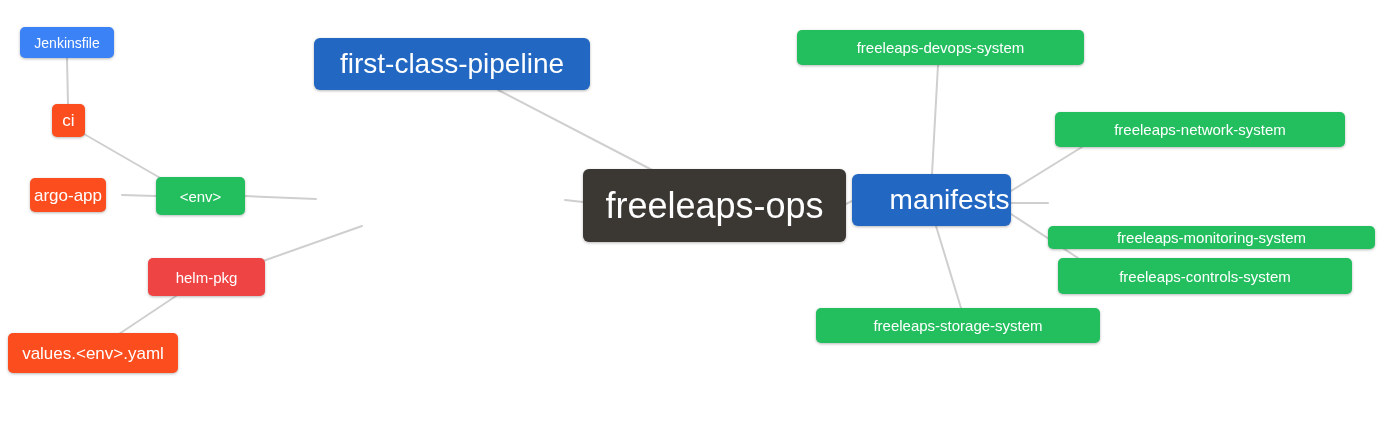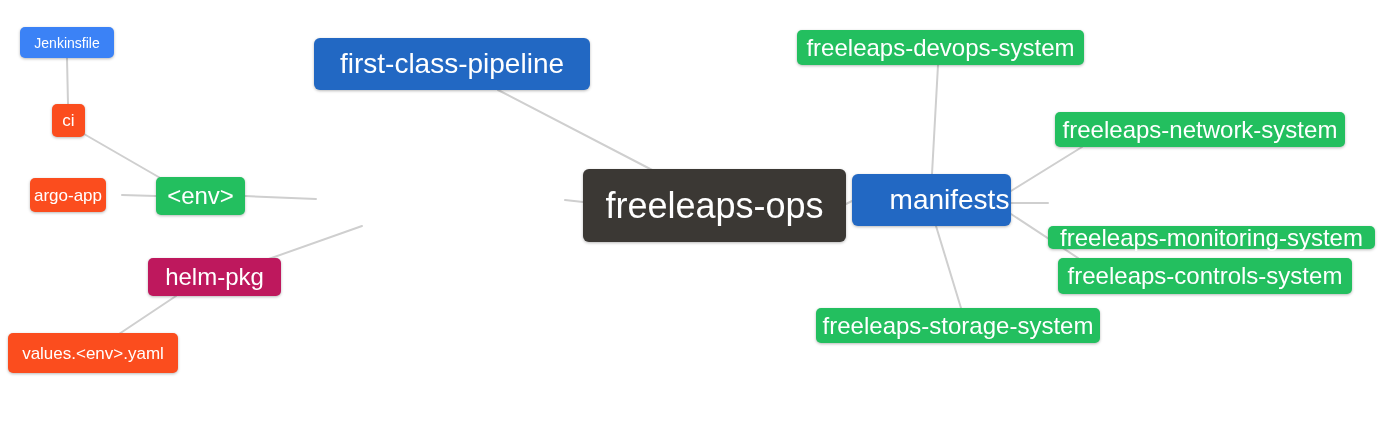--- a/index.html
+++ b/index.html
@@ -37,21 +37,21 @@
     border-radius: 6px;
     box-shadow: 0 1px 3px rgba(0,0,0,0.28);
     white-space: nowrap;
     cursor: pointer;
     box-sizing: border-box;
     line-height: 1;
     user-select: none;
   }
   .fs-root { font-size: 36px; }
   .fs-lg   { font-size: 28px; text-align: right; }
-  .fs-md   { font-size: 24px; }
+  .fs-md   { font-size: 15px; }
   .fs-sm   { font-size: 17px; }
   .fs-xs   { font-size: 14px; }
   .r5 { border-radius: 5px; }
 </style>
 </head>
 <body>
 
 <div class="canvas">
 
   <svg class="edges" viewBox="0 0 1390 421" xmlns="http://www.w3.org/2000/svg">
@@ -72,21 +72,21 @@
   </svg>
 
   <div class="node fs-xs r5" style="left: 20px; top: 27px; width: 94px; height: 31px; background-color: #3b82f6;">Jenkinsfile</div>
 
   <div class="node fs-sm r5" style="left: 52px; top: 104px; width: 33px; height: 33px; background-color: rgb(251, 77, 30);">ci</div>
 
   <div class="node fs-sm r5" style="left: 30px; top: 178px; width: 76px; height: 34px; background-color: rgb(251, 77, 30);">argo-app</div>
 
   <div class="node fs-md r5" style="left: 156px; top: 177px; width: 89px; height: 38px; background-color: rgb(35, 191, 95);">&lt;env&gt;</div>
 
-  <div class="node fs-md r5" style="left: 148px; top: 258px; width: 133px; height: 38px; background-color: #be185d;">helm-pkg</div>
+  <div class="node fs-md r5" style="left: 148px; top: 258px; width: 117px; height: 38px; background-color: #ef4444;">helm-pkg</div>
 
   <div class="node fs-sm r5" style="left: 8px; top: 333px; width: 170px; height: 40px; background-color: rgb(251, 77, 30);">values.&lt;env&gt;.yaml</div>
 
   <div class="node fs-lg" style="left: 314px; top: 38px; width: 276px; height: 52px; background-color: rgb(34, 104, 195);">first-class-pipeline</div>
 
 
   <div class="node fs-root" style="left: 583px; top: 169px; width: 263px; height: 73px; background-color: rgb(59, 56, 52); text-align: center;">freeleaps-ops</div>
 
   <div class="node fs-lg" style="left: 852px; top: 174px; width: 159px; height: 52px; background-color: rgb(34, 104, 195); padding-left: 36px;">manifests</div>
 

